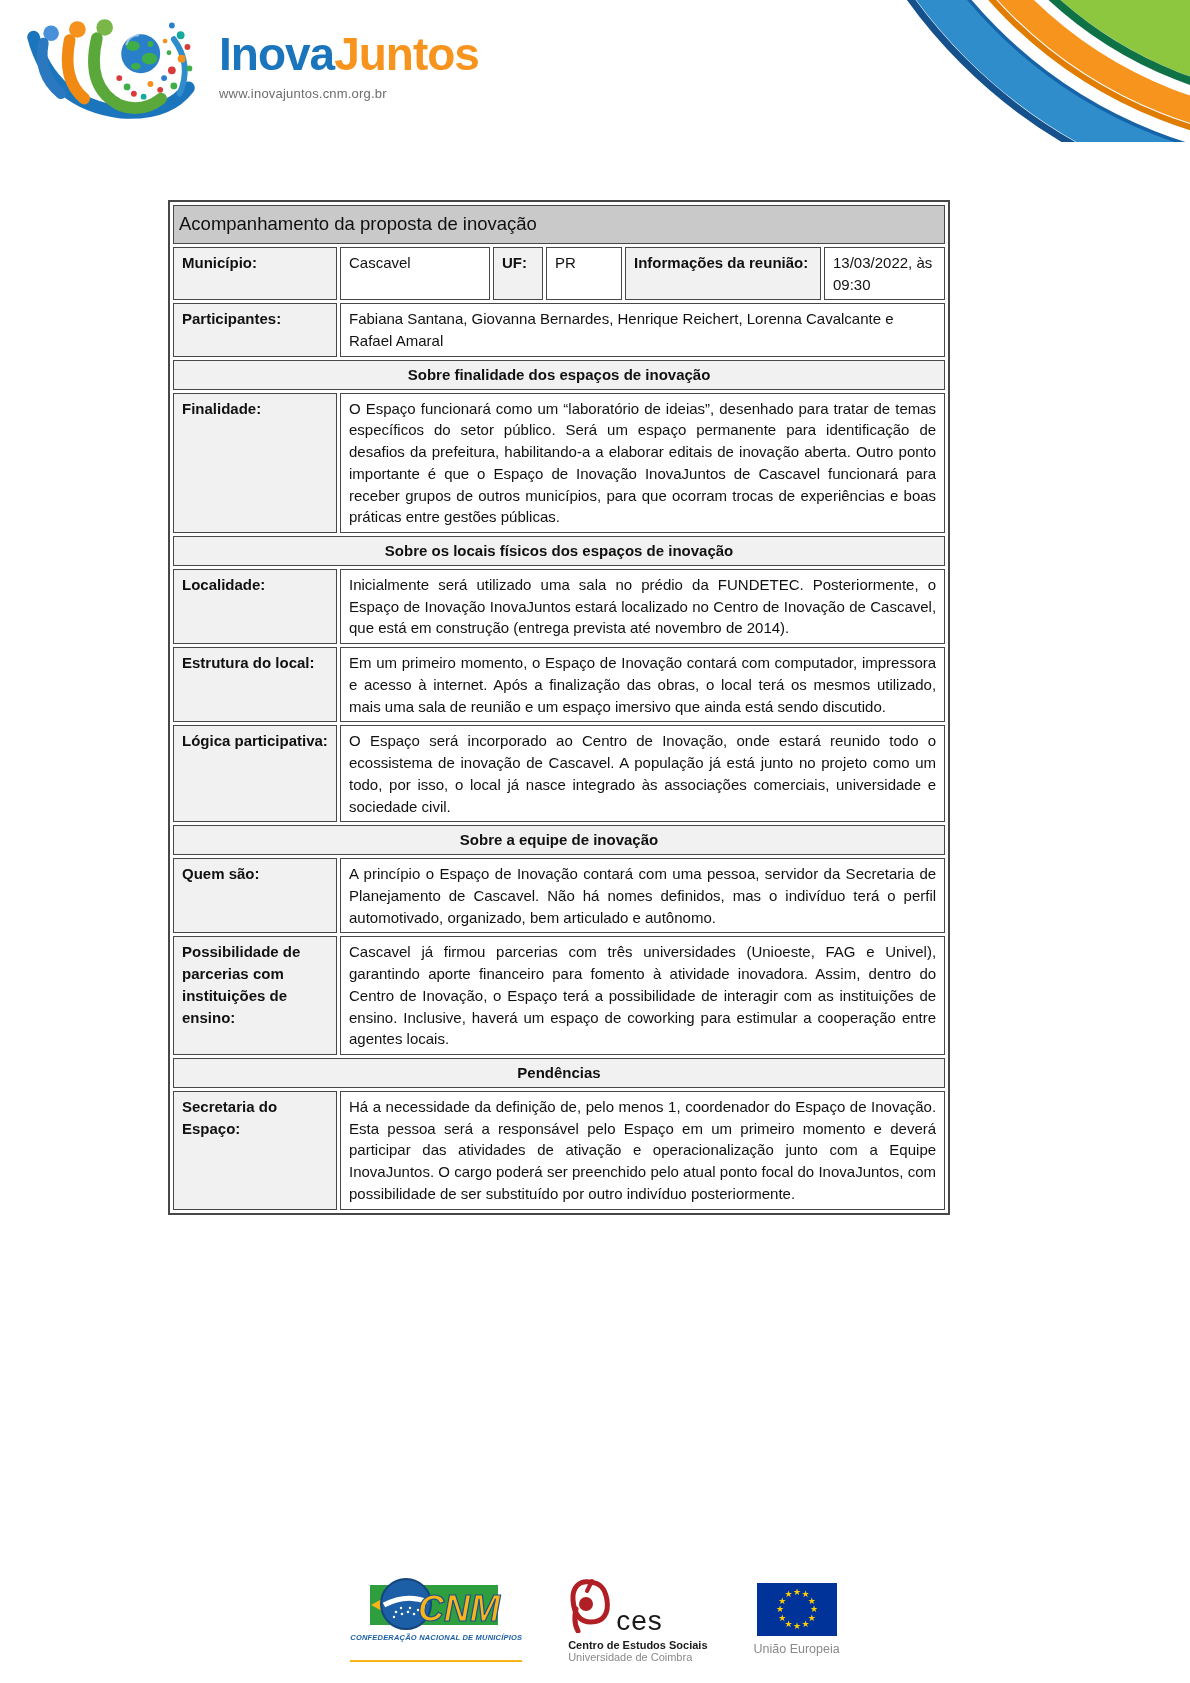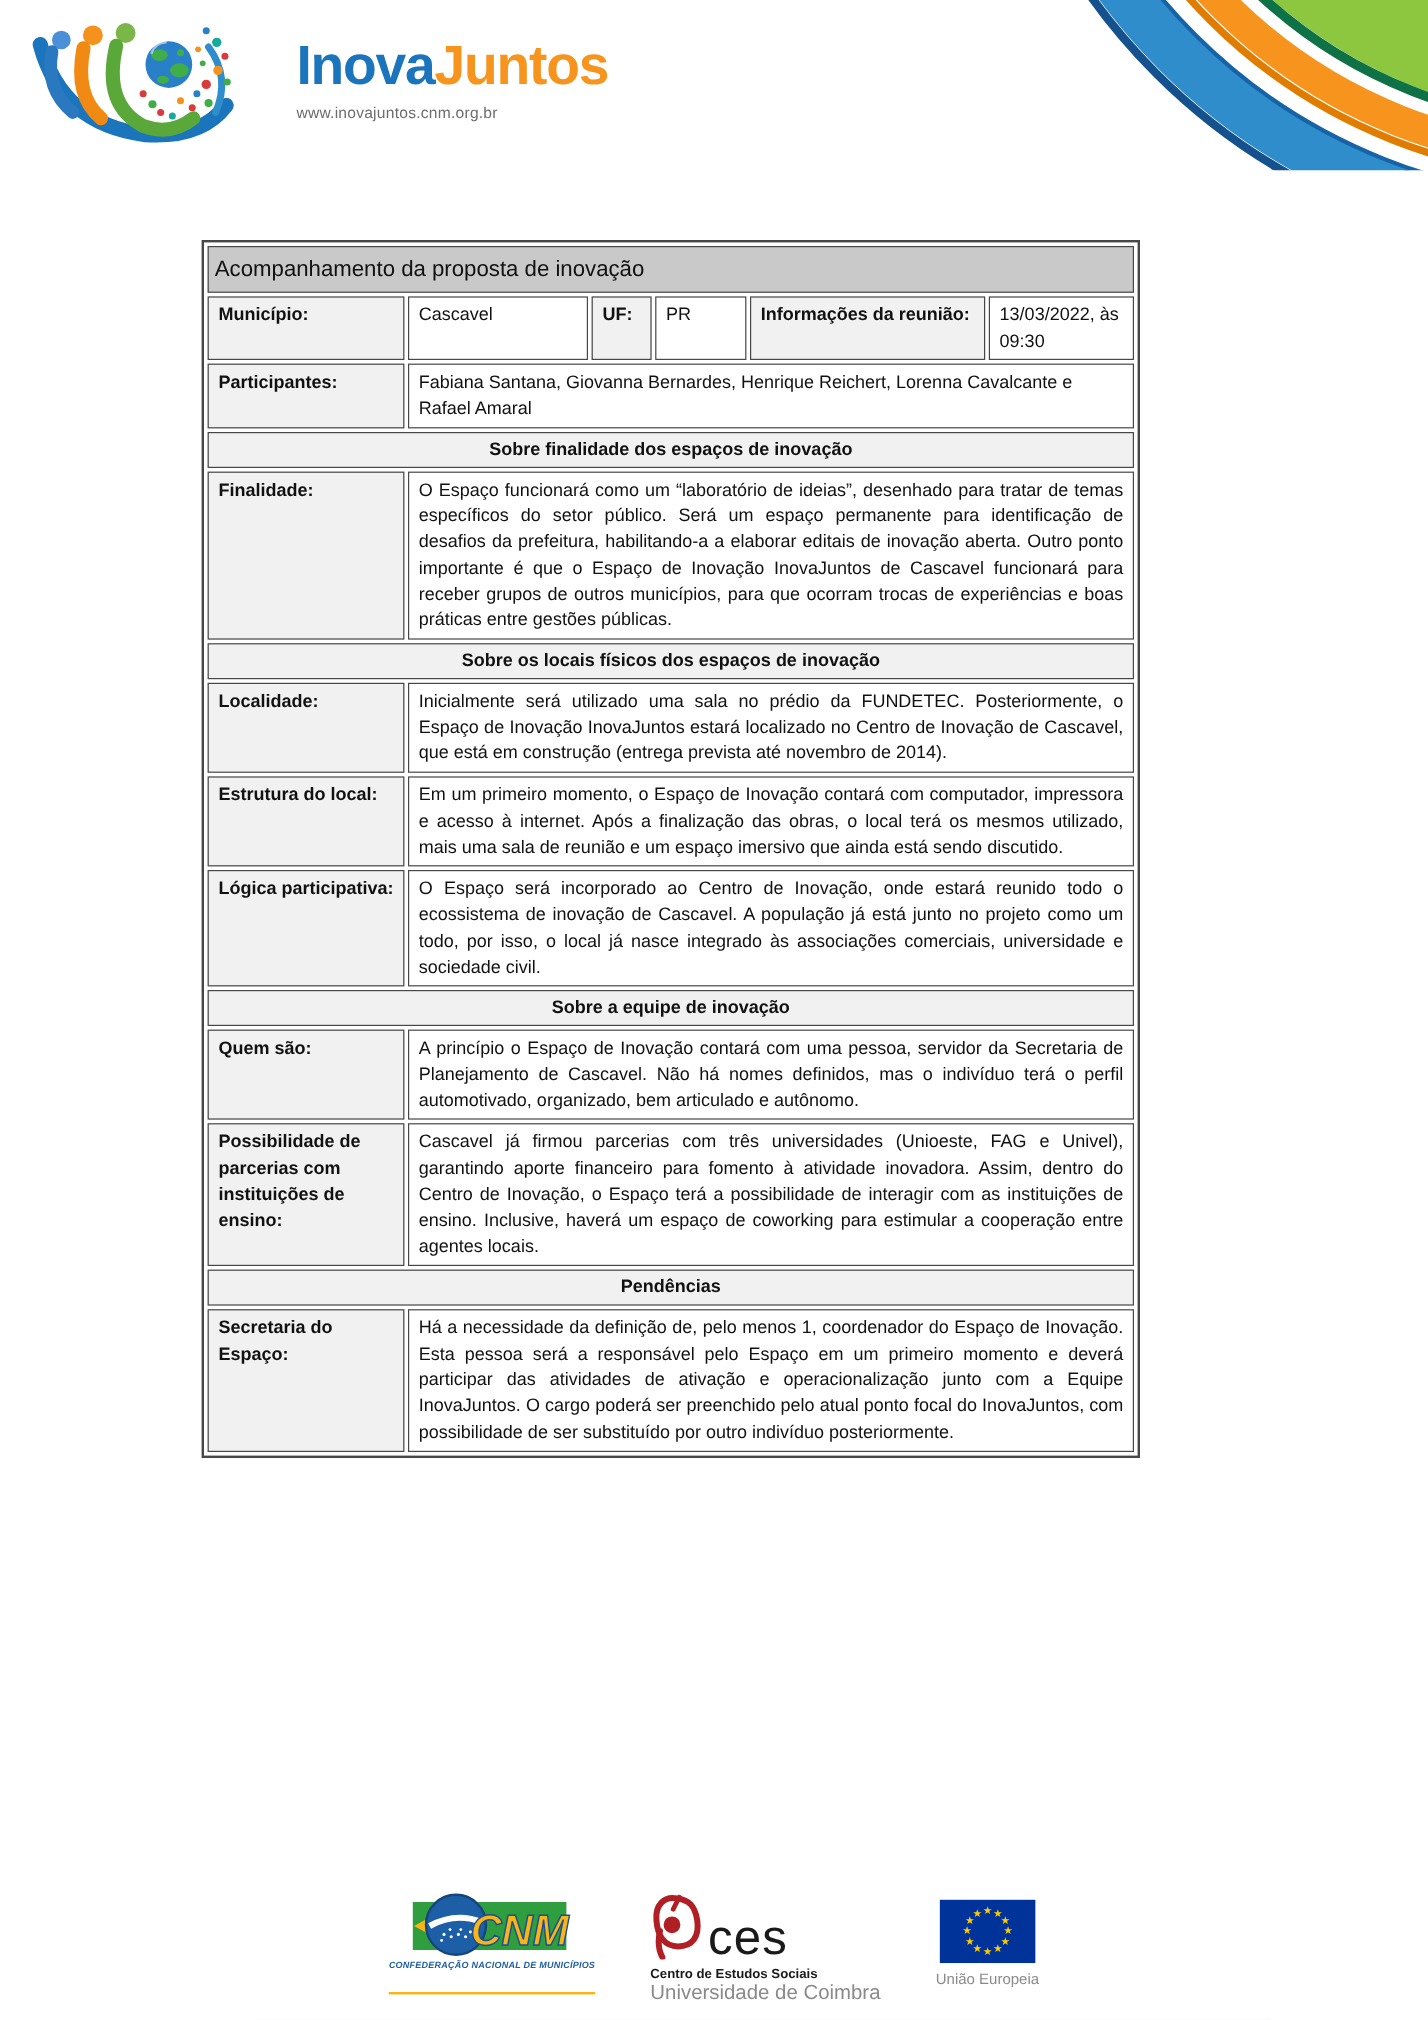--- a/index.html
+++ b/index.html
@@ -1,20 +1,20 @@
 <!DOCTYPE html>
 <html lang="pt"><head>
 <meta charset="utf-8">
 <style>
   * { margin:0; padding:0; box-sizing:border-box; }
   body { background:#e8e8e8; font-family:"Liberation Sans", sans-serif; }
   .page { position:relative; width:1190px; height:1683px; background:#ffffff; overflow:hidden; margin:0 auto; }
 
   
-  .brand { position:absolute; left:25px; top:8px; display:flex; align-items:flex-start;gap:28px; }
+  .brand { position:absolute; left:25px; top:8px; display:flex; align-items:flex-start; }
   .brand-graphic { width:172px; height:112px; }
   .brand-textcol { margin-left:22px; margin-top:22px; }
   .brand-name { font-size:46px; font-weight:bold; letter-spacing:-1px; line-height:1.05; }
   .brand-inova { color:#1b75bc; }
   .brand-juntos { color:#f7941e; }
   .brand-url { margin-top:8px; font-size:13px; color:#6d6d6d; letter-spacing:.2px; }
   .corner-swoosh { position:absolute; right:0; top:0; width:345px; height:142px; overflow:hidden; }
 
   
   table.doc { position:absolute; left:168px; top:200px; width:782px;
@@ -31,23 +31,23 @@
   .h-info td { height:50px; }
 
   
   .footer { position:absolute; top:1577px; left:0; width:100%; display:flex;
             justify-content:center; align-items:flex-start; gap:46px; }
   .flogo { display:flex; flex-direction:column; align-items:center; }
   .cnm-caption { margin-top:2px; font-size:7.5px; font-weight:bold; font-style:italic;
                  color:#1d5fa6; white-space:nowrap; border-bottom:2px solid #f9b517;
                  padding-bottom:18px; letter-spacing:.2px; }
   .ces-top { display:flex; align-items:flex-end; }
-  .ces-word { font-size:41px; color:#1a1a1a; line-height:.9; margin-left:4px; letter-spacing:1px;text-align:center; }
+  .ces-word { font-size:28px; color:#1a1a1a; line-height:.9; margin-left:4px; letter-spacing:1px;text-align:center; }
   .ces-line1 { margin-top:6px; font-size:11px; font-weight:bold; color:#1a1a1a; }
-  .ces-line2 { font-size:17px; color:#8a8a8a; }
+  .ces-line2 { font-size:11px; color:#8a8a8a; }
   .eu-caption { margin-top:6px; font-size:12.5px; color:#8a8a8a; }
 </style>
 </head>
 <body>
 
 <div class="page">
 
   <div class="brand">
     <svg class="brand-graphic" viewBox="0 0 175 115">
 

